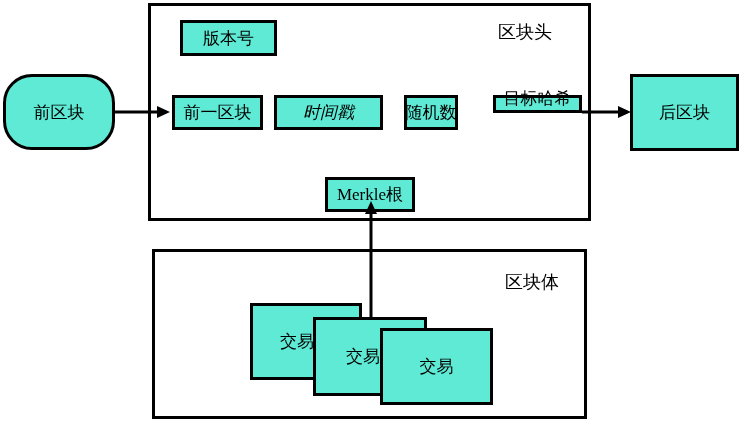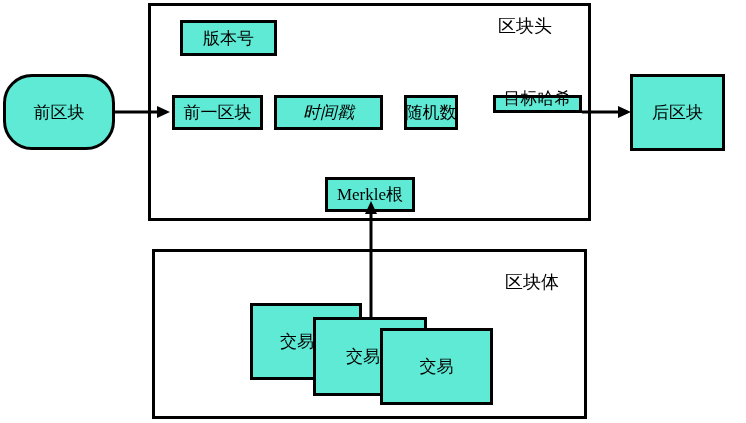--- a/index.html
+++ b/index.html
@@ -27,25 +27,25 @@
   }
   .container-box { background: #ffffff; }
   .section-label {
     position: absolute;
     font-size: 18px;
     white-space: nowrap;
   }
 
   
   .prev-block { left: 3px;   top: 74px; width: 112px; height: 76px; border-radius: 29px; }
-  .next-block { left: 630px; top: 74px; width: 95px; height: 77px; font-family: Liberation Mono, monospace; }
+  .next-block { left: 630px; top: 74px; width: 109px; height: 77px; font-family: Liberation Mono, monospace; }
 
   
   .header-box { left: 148px; top: 3px;   width: 443px; height: 218px; }
-  .header-title { right: 36px; top: 8px; margin-left: 15px; }
+  .header-title { right: 36px; top: 14px; margin-left: 15px; }
   .version-box   { left: 180px; top: 20px; width: 97px;  height: 36px; }
   .prevhash-box  { left: 172px; top: 95px; width: 91px;  height: 35px; }
   .timestamp-box { left: 274px; top: 95px; width: 109px; height: 35px; font-style: italic; }
   .nonce-box     { left: 404px; top: 95px; width: 54px;  height: 35px; }
   .target-box    { left: 493px; top: 95px; width: 89px;  height: 18px; align-items: flex-end; }
   .merkle-box    { left: 325px; top: 177px; width: 90px; height: 35px; }
 
   
   .body-box { left: 152px; top: 249px; width: 435px; height: 170px; }
   .body-title { right: 25px; top: 18px; text-align: center; }

